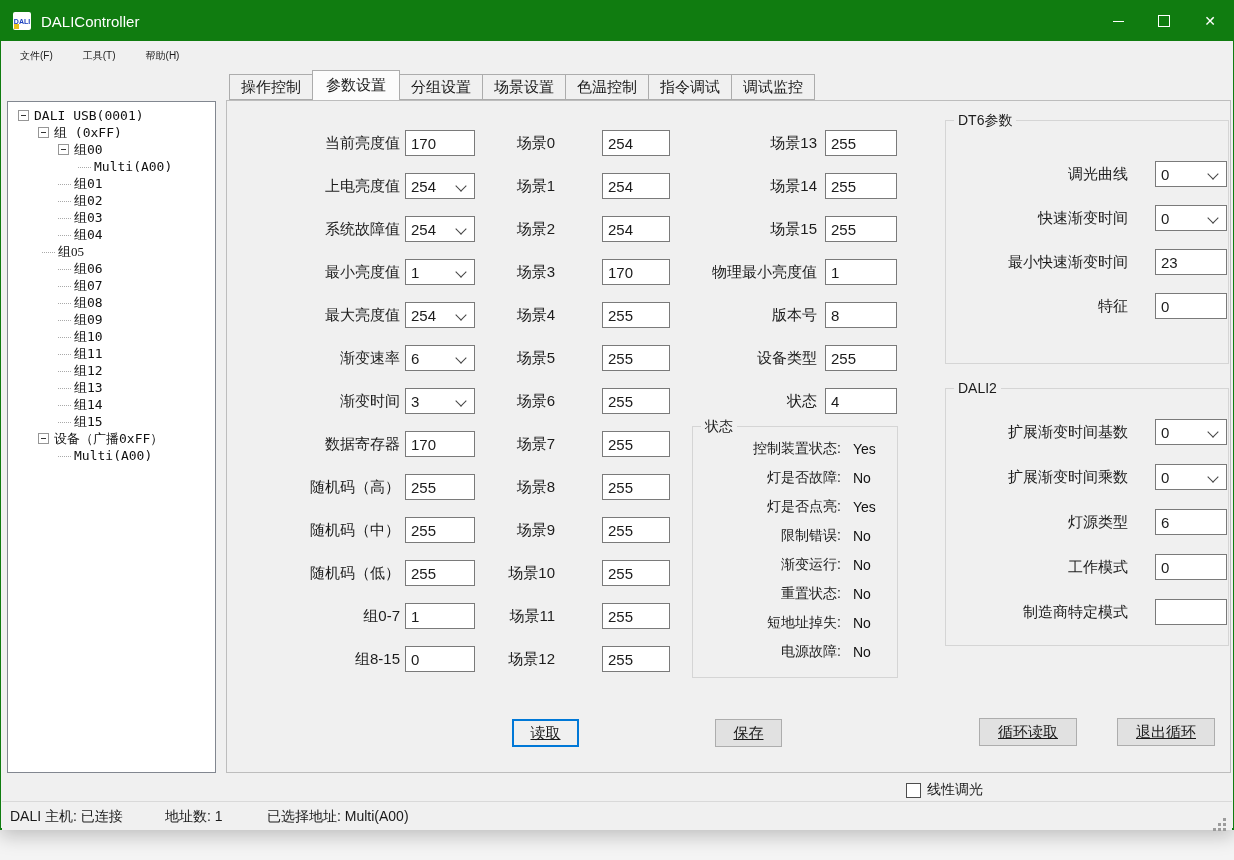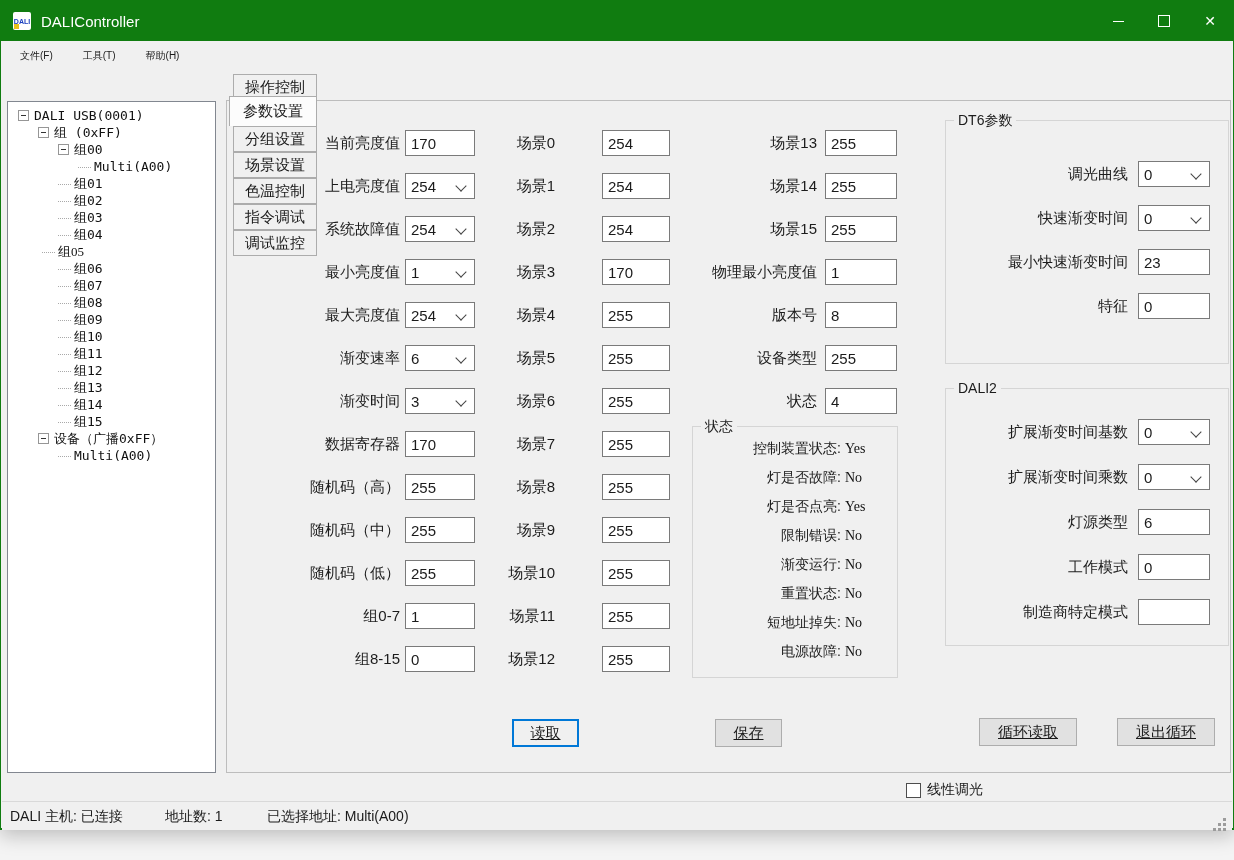--- a/index.html
+++ b/index.html
@@ -36,21 +36,21 @@
     background:#fff;border:1px solid #828790;box-sizing:border-box;
     font-family:"DejaVu Sans Mono",monospace;font-size:13px;color:#111;
     padding-top:5px;overflow:hidden;
   }
   .tree-row{height:17px;display:flex;align-items:center;white-space:nowrap;}
   .node-box{width:11px;height:11px;border:1px solid #969696;background:#fff;box-sizing:border-box;margin-right:5px;position:relative;flex:0 0 auto;display:block;}
   .node-box::before{content:"";position:absolute;left:2px;right:2px;top:4px;height:1px;background:#333;}
   .connector{width:13px;height:1px;border-bottom:1px dotted #a9a9a9;margin-right:3px;flex:0 0 auto;display:none;}
   .tree-row.leaf .connector{display:block;}
   
-  .tabstrip{position:absolute;left:228px;top:73px;display:flex;align-items:flex-end;z-index:3;flex-direction:column;}
+  .tabstrip{position:absolute;left:228px;top:73px;display:flex;align-items:flex-end;z-index:3;}
   .tab{height:26px;box-sizing:border-box;background:#f0f0f0;border:1px solid #acacac;margin-right:-1px;
        display:flex;align-items:center;padding:0 11px;font-size:15px;color:#1a1a1a;}
   .tab.active{background:#fcfcfc;height:30px;margin-top:-4px;border-bottom:none;position:relative;z-index:4;padding:0 13px;}
   .tabpage{
     position:absolute;left:225px;top:99px;width:1005px;height:673px;
     background:#f0f0f0;border:1px solid #bdbdbd;box-sizing:border-box;z-index:1;
   }
   
   .fieldcol{position:absolute;}
   .frow{display:flex;align-items:center;height:26px;margin-bottom:17px;}
@@ -70,24 +70,24 @@
   .col1{left:5px;top:29px;}
   .col2{left:240px;top:29px;}
   .col3{left:420px;top:29px;}
   
   .groupbox{position:absolute;border:1px solid #d5d5d5;box-sizing:border-box;}
   .gb-title{position:absolute;top:-9px;left:8px;background:#f0f0f0;padding:0 4px;font-size:14px;color:#1c1c1c;white-space:nowrap;}
   .status-group{left:465px;top:325px;width:206px;height:252px;}
   .status-rows{padding-top:12px;}
   .srow{display:flex;align-items:center;height:20px;margin-bottom:9px;}
   .slabel{width:148px;text-align:right;font-size:14px;color:#1c1c1c;white-space:nowrap;}
-  .sval{margin-left:4px;font-size:14px;color:#111;font-family:Liberation Serif, serif;}
+  .sval{margin-left:12px;font-size:14px;color:#111;}
   .dt6-group{left:718px;top:19px;width:284px;height:244px;}
   .dali2-group{left:718px;top:287px;width:284px;height:258px;}
-  .grp .frow{margin-bottom:18px;}
+  .grp .frow{margin-bottom:18px;gap:17px;}
   .grp .flabel{width:182px;margin-right:10px;}
   .grp .ibox{width:72px;}
   .dt6-rows{padding-top:40px;}
   .dali2-rows{padding-top:30px;}
   .dali2-rows .frow{margin-bottom:19px;}
   
   .btn{
     position:absolute;height:28px;box-sizing:border-box;background:#e1e1e1;border:1px solid #adadad;
     font-size:15px;color:#1a1a1a;display:flex;align-items:center;justify-content:center;
     font-family:"Liberation Sans",sans-serif;

